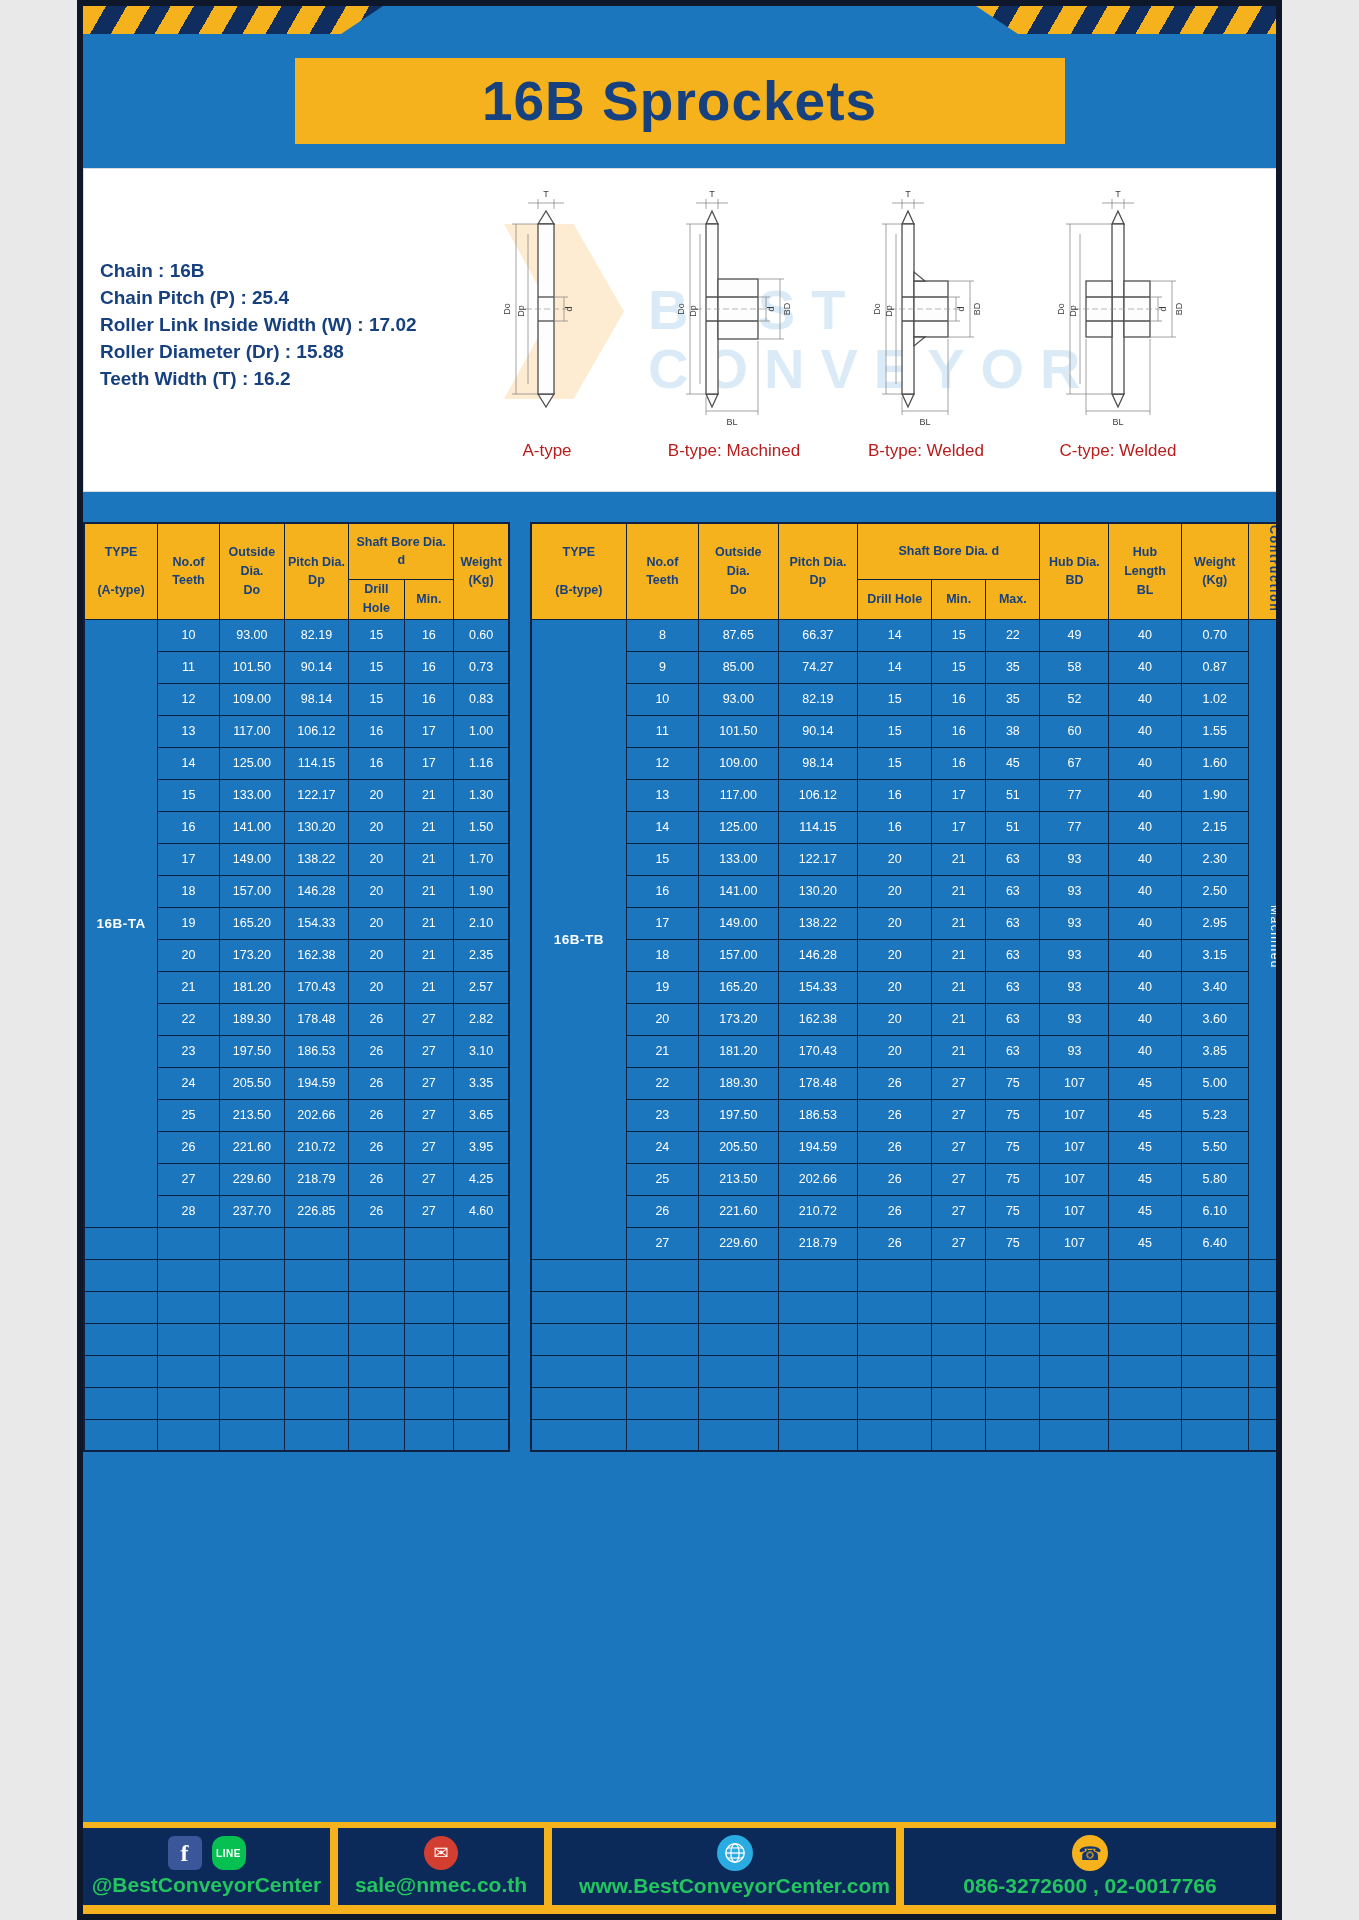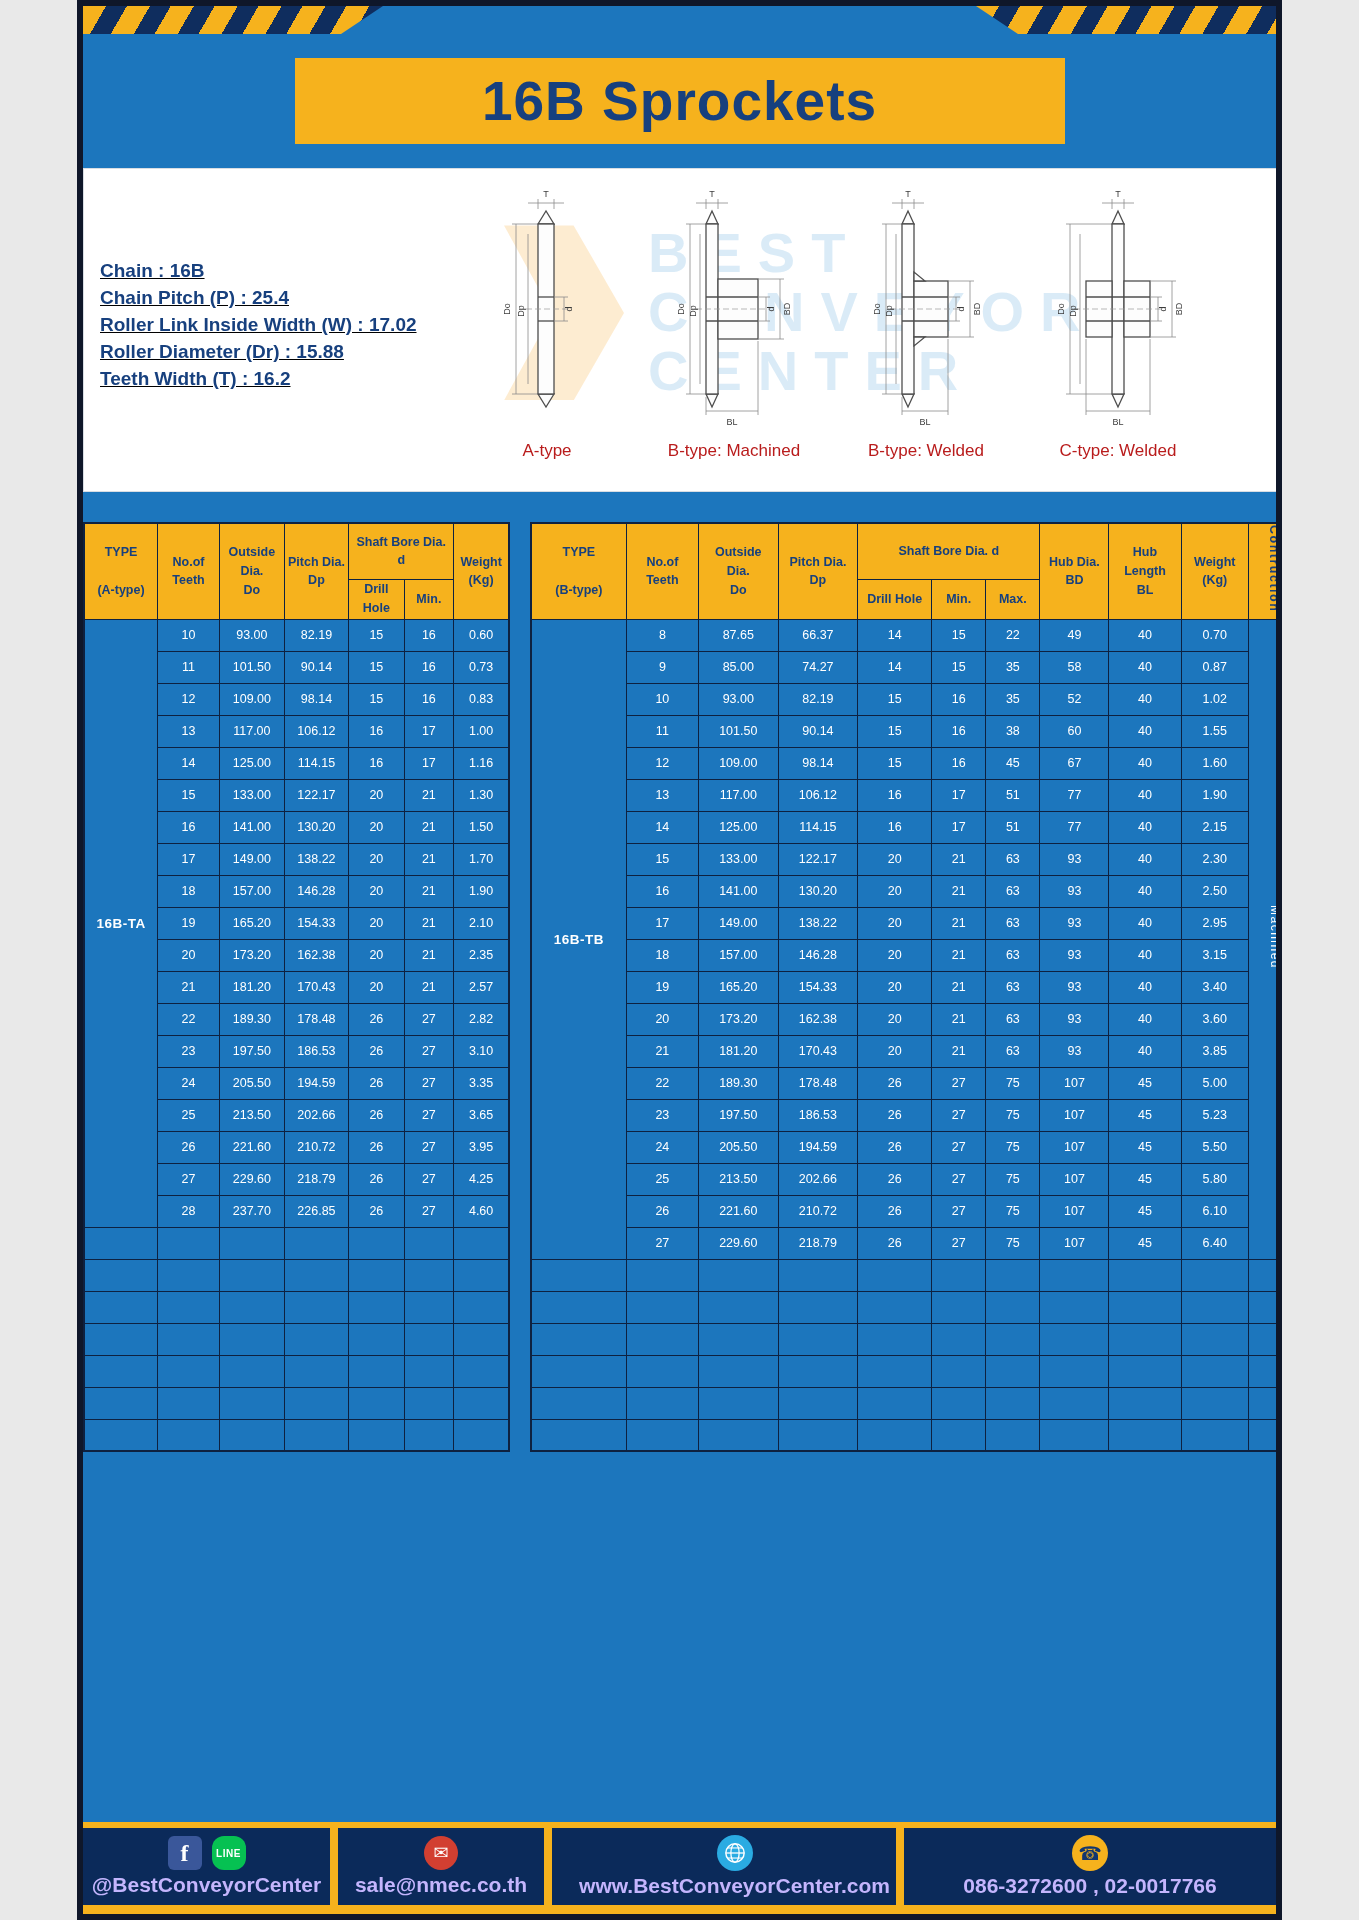--- a/index.html
+++ b/index.html
@@ -14,21 +14,21 @@
   .hazard.right { right:0; clip-path:polygon(0 0,100% 0,100% 100%,14% 100%); }
 
   
   .title-banner { width:770px; height:86px; margin:52px auto 0; background:#f6b21d;
                   display:flex; align-items:center; justify-content:center; }
   .title-banner h1 { margin:0; font-size:55px; color:#17407e; letter-spacing:1px; font-weight:bold; }
 
   
   .spec-panel { position:relative; width:1270px; height:324px; margin:24px auto 0;
                 background:#ffffff; border:1px solid #d8dde3; }
-  .spec-lines { position:absolute; left:16px; top:88px; z-index:2;text-decoration:underline; }
+  .spec-lines { position:absolute; left:16px; top:88px; z-index:2; }
   .spec-line  { font-size:19px; font-weight:bold; color:#17407e; line-height:27px; white-space:nowrap; }
 
   .watermark { position:absolute; left:420px; top:55px; display:flex; align-items:flex-end; gap:24px;
                opacity:0.20; z-index:0; pointer-events:none; }
   .wm-chev { width:120px; height:175px; background:#f8a21e;
              clip-path:polygon(0 0,58% 0,100% 50%,58% 100%,0 100%,40% 50%); }
   .wm-words div { font-size:56px; font-weight:bold; letter-spacing:16px; color:#4a9fd8; line-height:1.05; }
 
   .diagrams { position:absolute; left:388px; top:20px; display:flex; gap:32px; z-index:1; }
   .figure { display:flex; flex-direction:column; align-items:center; }
@@ -55,21 +55,21 @@
   th .vtext { font-size:12.5px; }
   td .vtext { font-size:12px; }
 
   
   .footer { position:absolute; left:0; right:0; bottom:0; height:92px; background:#0b2a5a;
             border-top:6px solid #f6b21d; border-bottom:9px solid #f6b21d;
             display:flex; align-items:stretch; z-index:4; }
   .f-sec { display:flex; flex-direction:column; align-items:center; justify-content:center; gap:3px; }
   .f-sec.s1 { width:247px; } .f-sec.s2 { width:206px; } .f-sec.s3 { width:344px;padding-left:21px; } .f-sec.s4 { flex:1; }
   .f-sep { width:8px; background:#f6b21d; }
-  .f-label { color:#c4b5fd; font-weight:bold; font-size:21px; white-space:nowrap; }
+  .f-label { color:#22c55e; font-weight:bold; font-size:21px; white-space:nowrap; }
   .f-icons { display:flex; gap:10px; align-items:center; }
   .icon { display:flex; align-items:center; justify-content:center; }
   .icon.fb    { width:34px; height:34px; background:#3a579a; border-radius:6px; color:#fff; font-weight:bold; font-size:24px; font-family:"Liberation Serif", serif; }
   .icon.line  { width:34px; height:34px; background:#06c152; border-radius:12px; color:#fff; font-weight:bold; font-size:10px; letter-spacing:0.5px; }
   .icon.mail  { width:34px; height:34px; background:#d23f31; border-radius:50%; color:#fff; font-size:18px; }
   .icon.globe { width:36px; height:36px; background:#2aabe2; border-radius:50%; }
   .icon.phone { width:36px; height:36px; background:#f6b21d; border-radius:50%; color:#12366f; font-size:19px; }
 </style>
 </head>
 <body>
@@ -83,21 +83,20 @@
     <h1>16B Sprockets</h1>
   </div>
 
   <div class="spec-panel">
 
     <div class="watermark">
       <div class="wm-chev"></div>
       <div class="wm-words">
         <div>BEST</div>
         <div>CONVEYOR</div>
-        <div>CENTER</div>
       </div>
     </div>
 
     <div class="spec-lines">
       <div class="spec-line">Chain  :  16B</div>
       <div class="spec-line">Chain Pitch (P)  :  25.4</div>
       <div class="spec-line">Roller Link Inside Width (W)  :  17.02</div>
       <div class="spec-line">Roller Diameter (Dr)  :  15.88</div>
       <div class="spec-line">Teeth Width (T)  :  16.2</div>
     </div>

